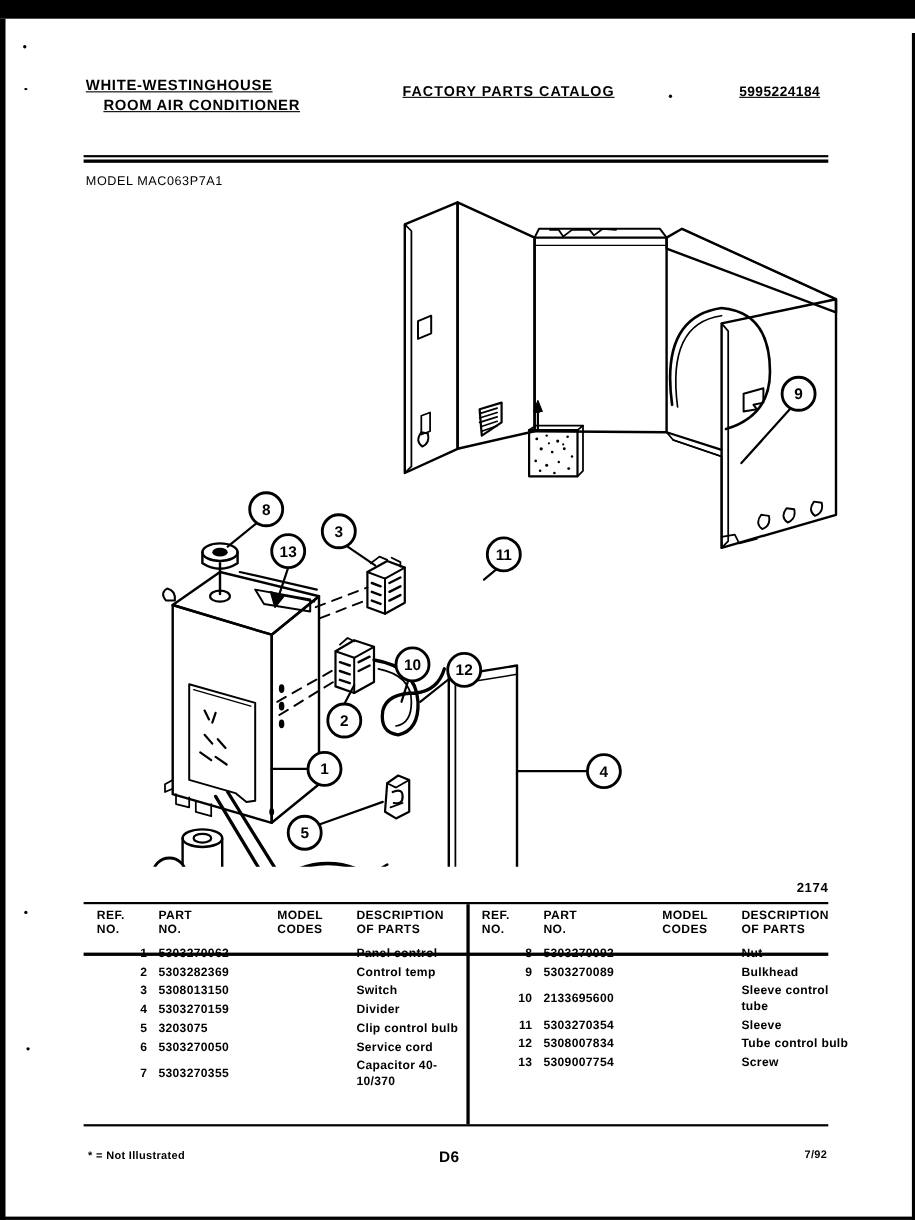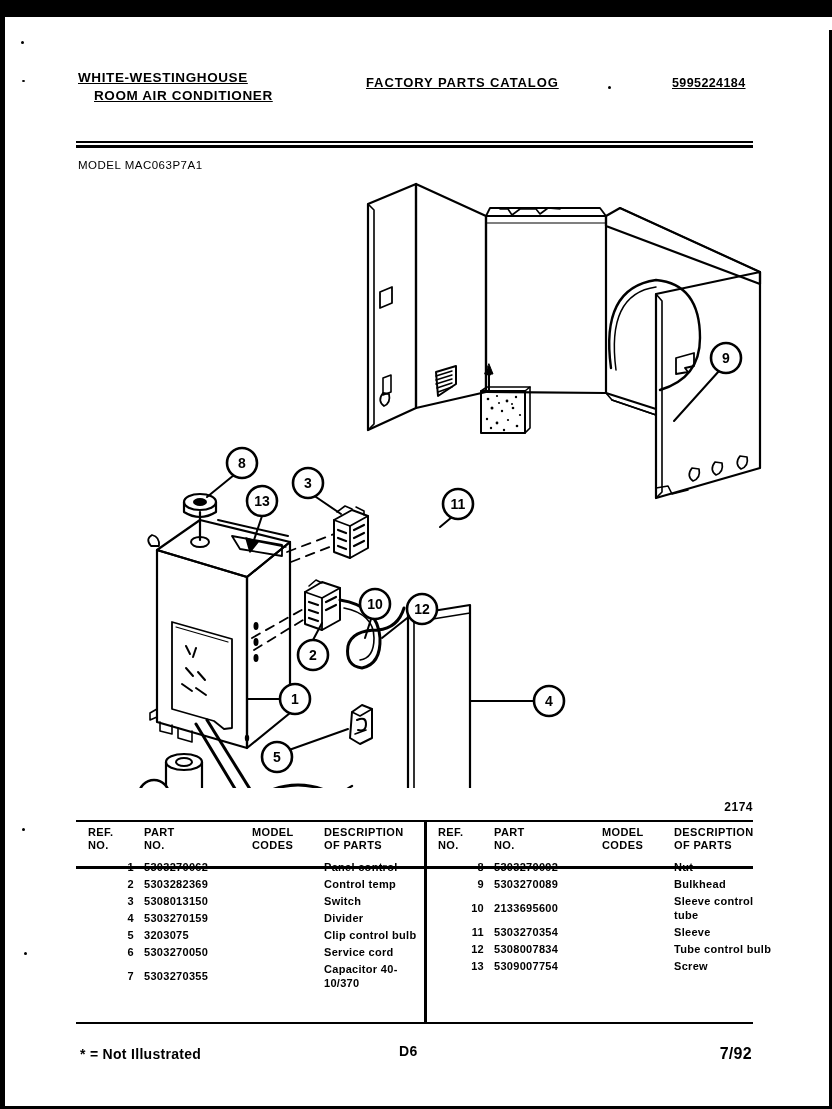--- a/index.html
+++ b/index.html
@@ -48,23 +48,23 @@
     font-weight:bold;letter-spacing:.4px;line-height:13px;white-space:pre-line;
   }
   table.parts tbody td{padding:1.5px 0;line-height:14px;letter-spacing:.3px;}
   .c-ref{width:46px;text-align:right;padding-right:10px !important;}
   .c-part{width:108px;}
   .c-codes{width:72px;}
   .c-desc{width:auto;}
   thead .c-ref{text-align:left;padding-left:6px !important;}
 
   
-  #footnote{position:absolute;left:80px;top:1046px;font-size:14px;font-weight:bold;letter-spacing:.3px;}
+  #footnote{position:absolute;left:80px;top:1046px;font-size:10px;font-weight:bold;letter-spacing:.3px;}
   #page-code{position:absolute;left:399px;top:1043px;font-size:14px;font-weight:bold;letter-spacing:.5px;}
-  #revision-date{position:absolute;right:80px;top:1045px;font-size:16px;font-weight:bold;letter-spacing:.3px;}
+  #revision-date{position:absolute;right:80px;top:1045px;font-size:10px;font-weight:bold;letter-spacing:.3px;}
 
   
   text.callout{font-family:"Liberation Sans",sans-serif;font-weight:bold;font-size:14px;text-anchor:middle;}
 </style>
 </head>
 <body>
 
 <div id="page">
 
   <div class="scan-edge-top"></div>

